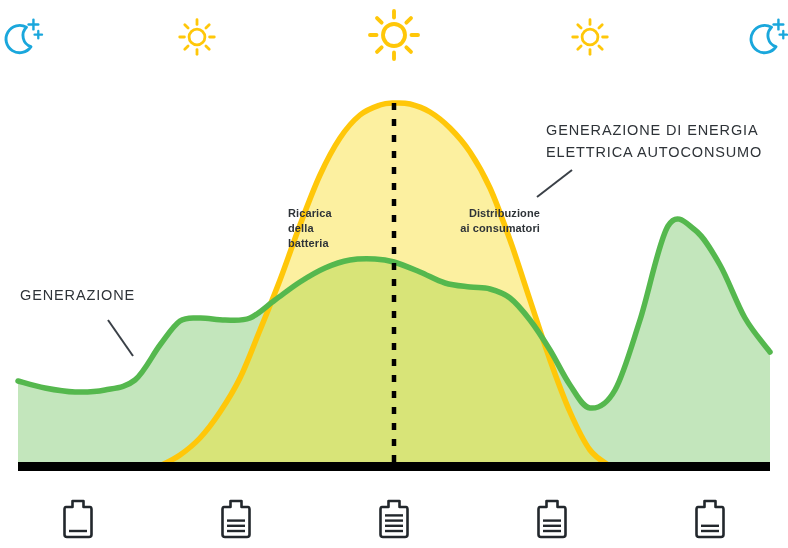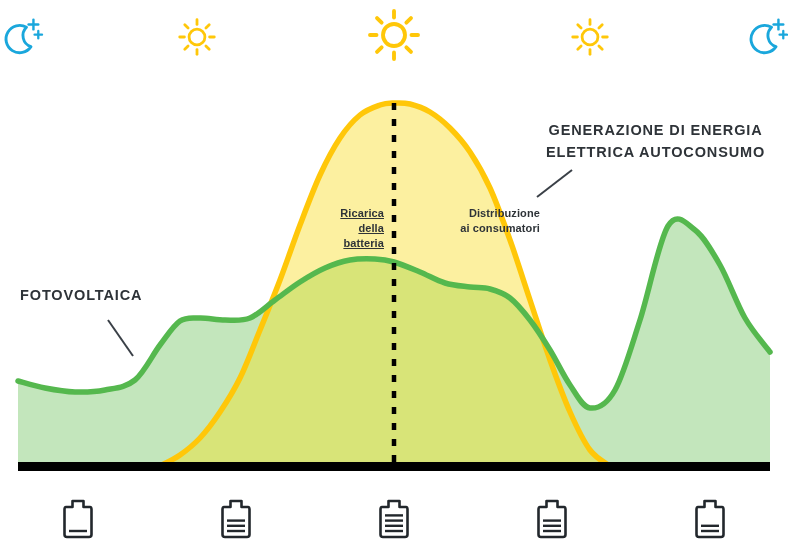--- a/index.html
+++ b/index.html
@@ -24,23 +24,22 @@
     position: absolute;
     left: 0;
     top: 0;
     width: 788px;
     height: 548px;
     display: block;
   }
   .ann {
     position: absolute;
     color: #2e3338;
-    font-weight: bold;
+    font-weight: normal;
     letter-spacing: 0.06em;
-    text-align: center;
   }
   #label-autoconsumo {
     left: 20px;
     top: 286px;
     font-size: 14.5px;
     line-height: 19px;
     white-space: nowrap;
   }
   #label-generazione {
     left: 546px;
@@ -54,22 +53,20 @@
     color: #2e3338;
     font-weight: bold;
     font-size: 11px;
     line-height: 15px;
     letter-spacing: 0.01em;
   }
   #label-ricarica {
     left: 288px;
     top: 206px;
     width: 96px;
-    text-align: right;
-    text-decoration: underline;
   }
   #label-distribuzione {
     left: 410px;
     top: 206px;
     width: 130px;
     text-align: right;
   }
 </style>
 </head>
 <body>
@@ -180,21 +177,21 @@
           <line x1="543" y1="520.6" x2="561" y2="520.6" stroke="#22272C" stroke-width="2.4" stroke-linecap="butt"></line>
         </g>
         <g>
           <path d="M 704.5 501 L 715.5 501 L 715.5 507 L 722 507 Q 723.5 507 723.5 509.5 L 723.5 534.5 Q 723.5 537 721 537 L 699 537 Q 696.5 537 696.5 534.5 L 696.5 509.5 Q 696.5 507 698 507 L 704.5 507 Z" fill="none" stroke="#22272C" stroke-width="2.6" stroke-linejoin="round"></path>
           <line x1="701" y1="531" x2="719" y2="531" stroke="#22272C" stroke-width="2.4" stroke-linecap="butt"></line>
           <line x1="701" y1="525.8" x2="719" y2="525.8" stroke="#22272C" stroke-width="2.4" stroke-linecap="butt"></line>
         </g>
       </g>
   </svg>
 
-  <div class="ann" id="label-autoconsumo">FOTOVOLTAICA</div>
+  <div class="ann" id="label-autoconsumo">GENERAZIONE</div>
 
   <div class="ann" id="label-generazione">
     <div>GENERAZIONE DI ENERGIA</div>
     <div>ELETTRICA AUTOCONSUMO</div>
   </div>
 
   <div class="inner-label" id="label-ricarica">
     <div>Ricarica</div>
     <div>della</div>
     <div>batteria</div>

